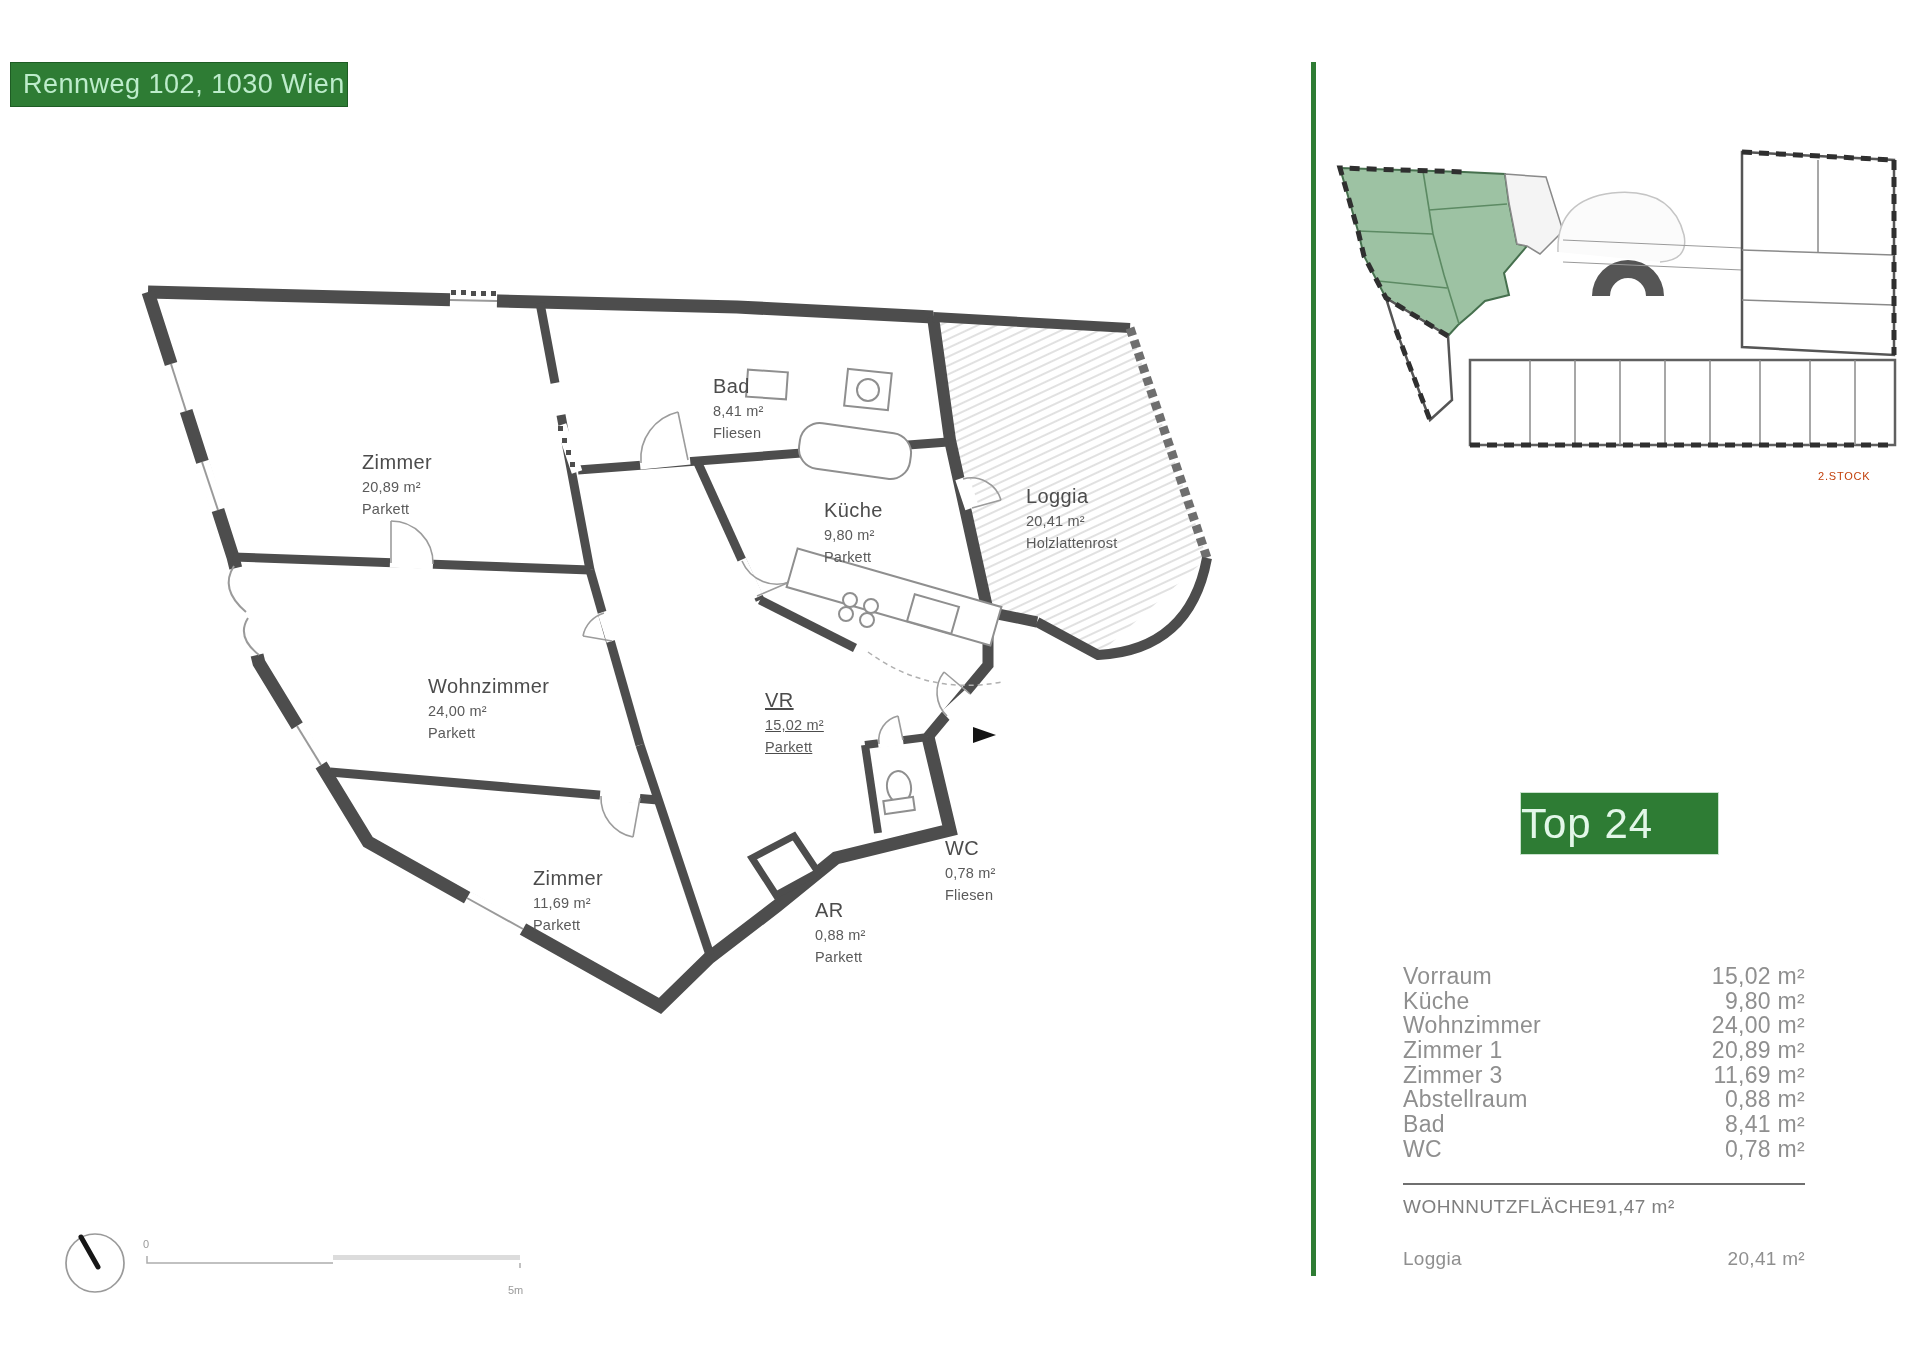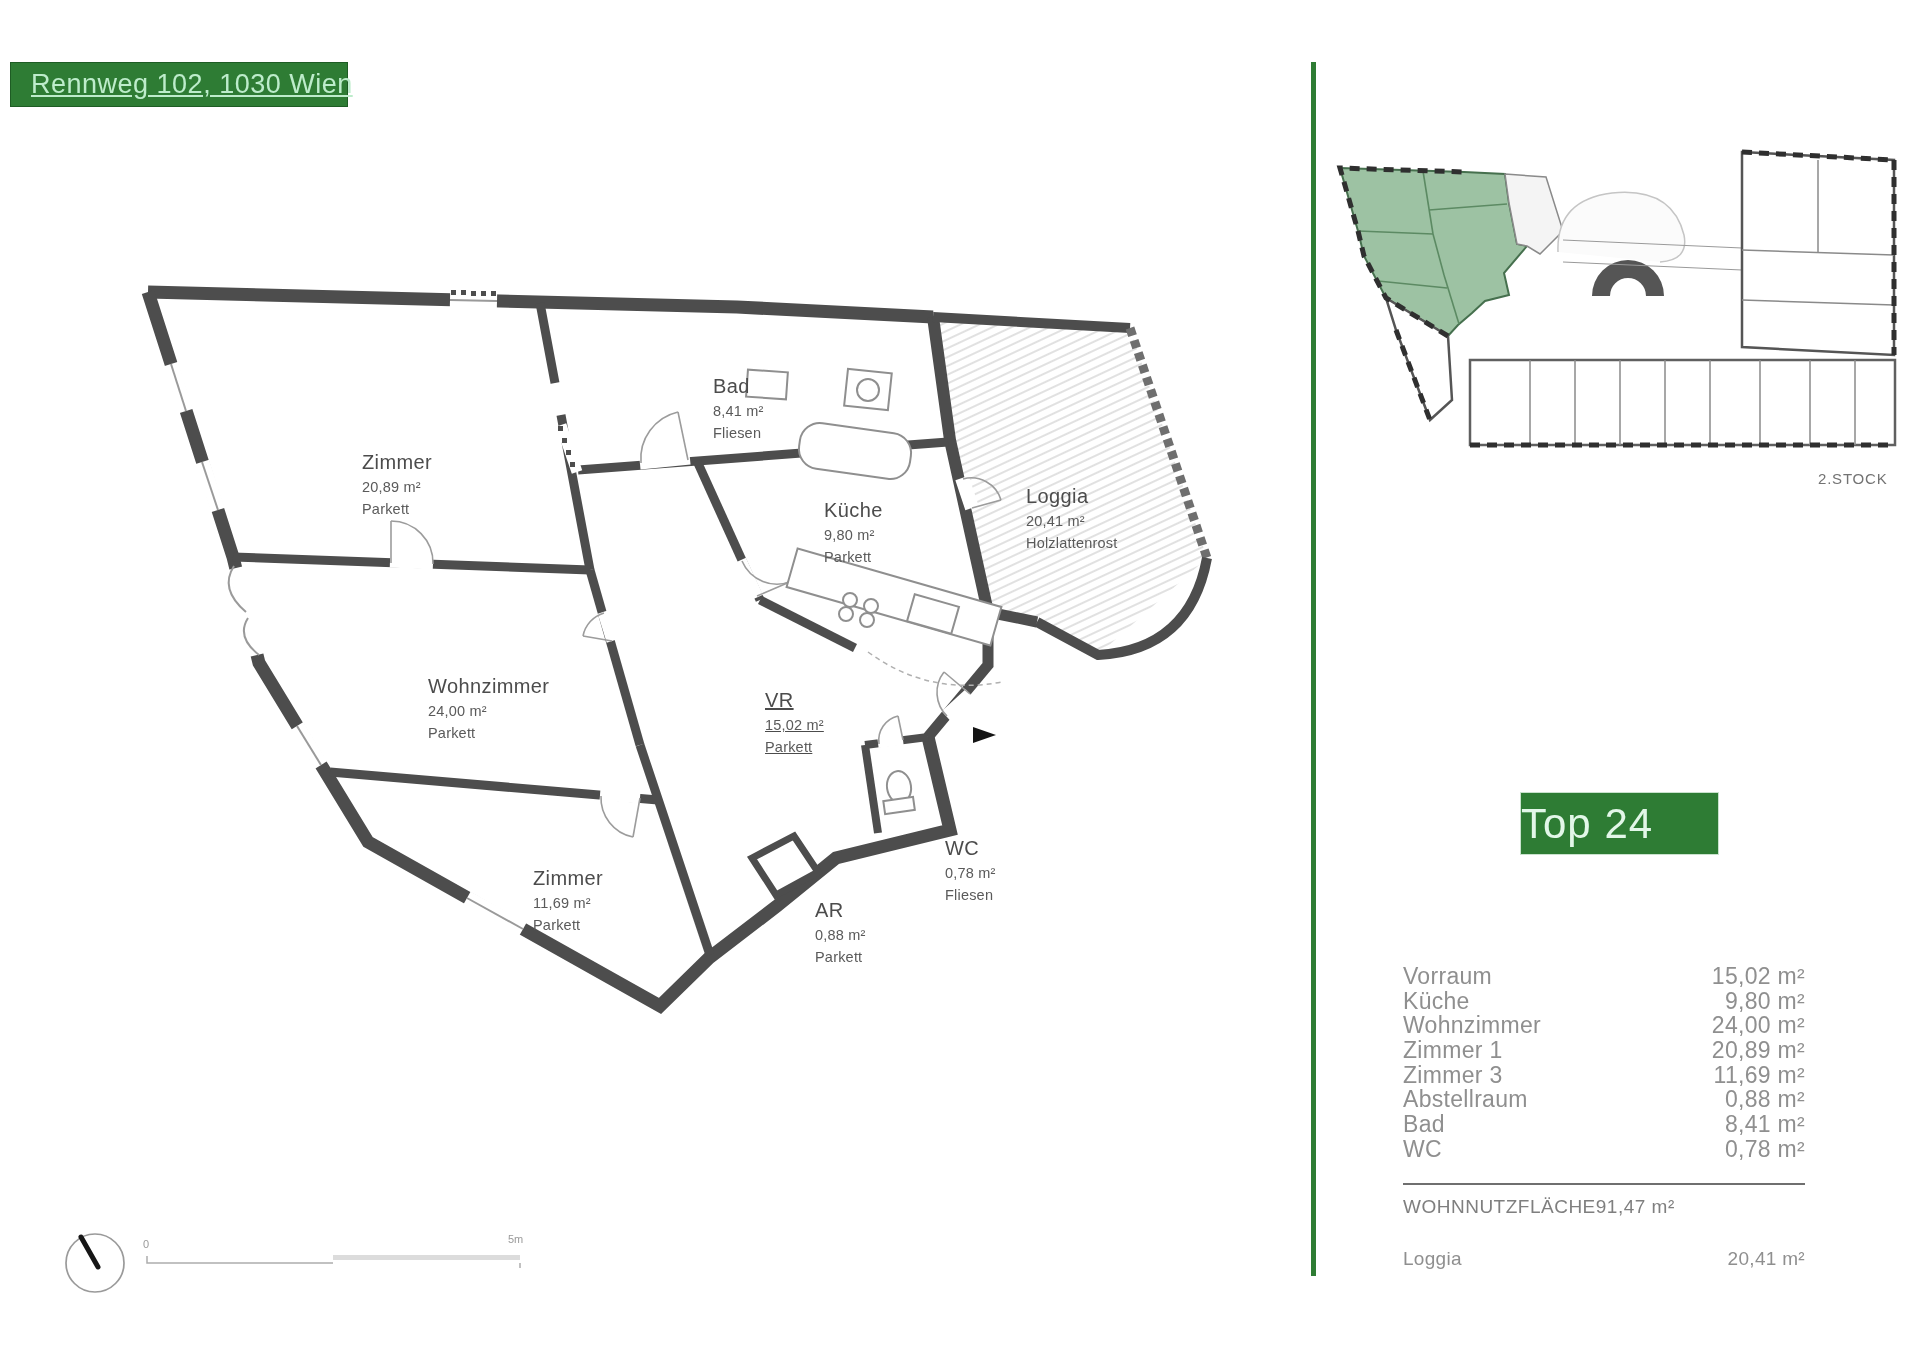--- a/index.html
+++ b/index.html
@@ -3,21 +3,21 @@
 <meta charset="utf-8">
 <style>
   html,body{margin:0;padding:0;background:#ffffff;}
   body{width:1920px;height:1358px;position:relative;overflow:hidden;
        font-family:"Liberation Sans", sans-serif;}
   .abs{position:absolute;}
 
   
   .addr-bar{left:10px;top:62px;width:336px;height:43px;background:#2e7c34;
     border:1px solid #1e5c24;display:flex;align-items:center;}
-  .addr-bar span{color:#bdeccb;font-size:27px;letter-spacing:.5px;padding-left:20px;white-space:nowrap;text-decoration:underline;}
+  .addr-bar span{color:#bdeccb;font-size:27px;letter-spacing:.5px;padding-left:12px;white-space:nowrap;}
 
   
   .vline{left:1311px;top:62px;width:5px;height:1214px;background:#2e7c34;}
 
   
   .room-label{position:absolute;color:#4c4c4c;line-height:1;}
   .room-name{font-size:20px;letter-spacing:.4px;margin-bottom:8px;}
   .room-sub{font-size:14.5px;color:#5a5a5a;margin-bottom:7px;letter-spacing:.2px;}
 
   
@@ -28,21 +28,21 @@
   
   .sched{left:1403px;top:963px;width:402px;}
   .sched-row{display:flex;justify-content:space-between;height:24.7px;
     font-size:23px;color:#8f8f8f;letter-spacing:.3px;}
   .sched-rule{left:1403px;top:1183px;width:402px;height:2px;background:#6f6f6f;}
   .sched-total{left:1403px;top:1196px;width:402px;display:flex;justify-content:flex-start;
     font-size:19px;color:#7f7f7f;letter-spacing:.5px;}
   .sched-outdoor{left:1403px;top:1248px;width:402px;display:flex;justify-content:space-between;
     font-size:19px;color:#8f8f8f;letter-spacing:.3px;}
 
-  .floor-label{left:1818px;top:470px;font-size:15px;color:#737373;letter-spacing:.8px;}
+  .floor-label{left:1818px;top:470px;font-size:11px;color:#c2410c;letter-spacing:.8px;}
   .scale-txt{font-size:11px;color:#9a9a9a;}
 
   svg{position:absolute;left:0;top:0;}
 </style>
 </head>
 <body>
 
 <svg width="1920" height="1358" viewBox="0 0 1920 1358">
   <defs>
     <pattern id="hatch" width="8" height="8" patternUnits="userSpaceOnUse" patternTransform="rotate(-25)">
@@ -319,13 +319,13 @@
 <div class="abs sched-total">
   <span>WOHNNUTZFLÄCHE</span>
   <span>91,47 m²</span>
 </div>
 <div class="abs sched-outdoor">
   <span>Loggia</span>
   <span>20,41 m²</span>
 </div>
 
 <div class="abs scale-txt" style="left:143px;top:1238px;">0</div>
-<div class="abs scale-txt" style="left:508px;top:1233px;">5m</div>
+<div class="abs scale-txt" style="left:508px;top:1284px;">5m</div>
 
 </body></html>

